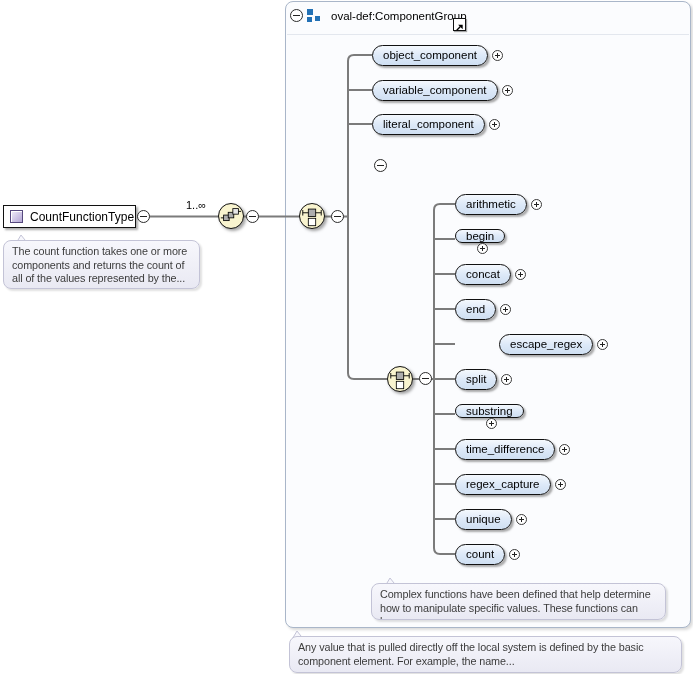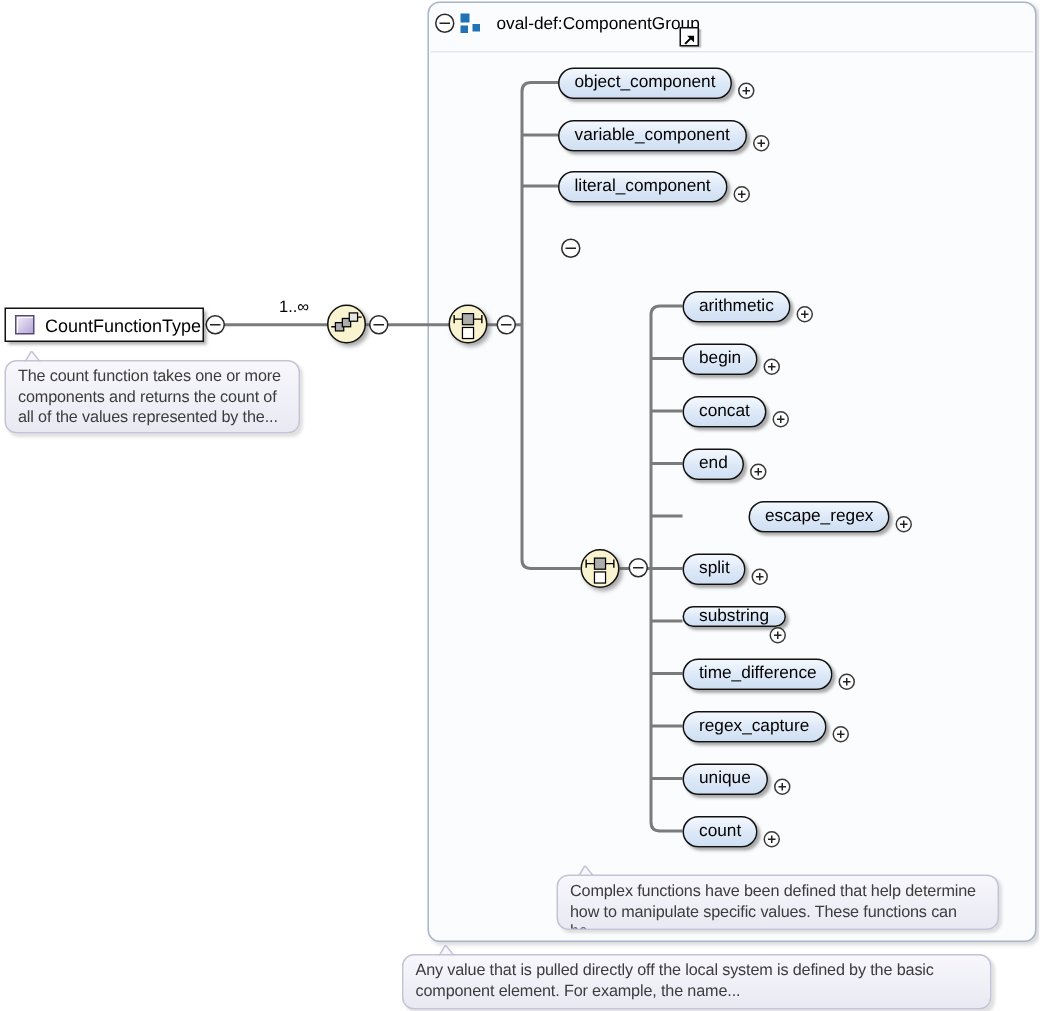--- a/index.html
+++ b/index.html
@@ -21,21 +21,21 @@
              box-shadow:1px 1px 1px rgba(0,0,0,.35);box-sizing:border-box;}
   
   .toggle{position:absolute;width:13px;height:13px;border:1px solid #2b2b2b;border-radius:50%;
           background:#fff;box-sizing:border-box;}
   .toggle::before{content:"";position:absolute;left:2px;right:2px;top:5px;height:1px;background:#222;}
   .plus{position:relative;width:11px;height:11px;border:1px solid #3a3a3a;border-radius:50%;
         background:#fff;box-sizing:border-box;flex:0 0 auto;margin-left:4px;}
   .plus::before{content:"";position:absolute;left:2px;right:2px;top:4px;height:1px;background:#222;}
   .plus::after{content:"";position:absolute;top:2px;bottom:2px;left:4px;width:1px;background:#222;}
   
-  .pill-row{position:absolute;display:flex;align-items:flex-end;height:21px;}
+  .pill-row{position:absolute;display:flex;align-items:center;height:21px;}
   .pill{height:21px;display:flex;align-items:center;padding:0 10px;border:1px solid #111;
         border-radius:11px;box-sizing:border-box;
         background:linear-gradient(180deg,#f4f8fd 0%,#dde9f8 50%,#cfdff2 100%);
         box-shadow:2px 2px 2px rgba(90,90,90,.5);font-size:11.5px;white-space:nowrap;}
   
   .node{position:absolute;left:3px;top:205px;width:133px;height:23px;background:#fff;
         border:1px solid #111;box-shadow:2px 2px 2px rgba(90,90,90,.5);
         display:flex;align-items:center;gap:7px;padding:0 6px;box-sizing:border-box;}
   .type-icon{width:13px;height:13px;flex:0 0 auto;border:1px solid #56497e;box-sizing:border-box;
         background:linear-gradient(135deg,#f2f0fa 0%,#cfc6e6 55%,#b4a7d4 100%);
@@ -141,21 +141,21 @@
         <span class="plus"></span>
       </div>
       <div class="pill-row" style="left: 372px; top: 113.5px;">
         <div class="pill">literal_component</div>
         <span class="plus"></span>
       </div>
       <div class="pill-row" style="left: 455px; top: 193.5px;">
         <div class="pill">arithmetic</div>
         <span class="plus"></span>
       </div>
-      <div class="pill-row" style="left: 455px; top: 228.5px;">
+      <div class="pill-row" style="left: 455px; top: 228.5px; flex-direction: column;">
         <div class="pill">begin</div>
         <span class="plus"></span>
       </div>
       <div class="pill-row" style="left: 455px; top: 263.5px;">
         <div class="pill">concat</div>
         <span class="plus"></span>
       </div>
       <div class="pill-row" style="left: 455px; top: 298.5px;">
         <div class="pill">end</div>
         <span class="plus"></span>
@@ -202,15 +202,15 @@
         <path d="M0 10 L6 0 L14 10" fill="#f7f7fc" stroke="#c3c3d6" stroke-width="1"></path>
       </svg>
   </span>
   <div class="note" style="left:371px;top:583px;width:295px;height:37px;">Complex functions have been defined that help determine how to manipulate specific values. These functions can be...</div>
 
   <span class="note-tail" style="left:291px;top:627px;">
     <svg width="15" height="10" viewBox="0 0 15 10">
         <path d="M0 10 L6 0 L14 10" fill="#f7f7fc" stroke="#c3c3d6" stroke-width="1"></path>
       </svg>
   </span>
-  <div class="note" style="left:268px;top:636px;width:393px;height:37px;">Any value that is pulled directly off the local system is defined by the basic component element. For example, the name...</div>
+  <div class="note" style="left:289px;top:636px;width:393px;height:37px;">Any value that is pulled directly off the local system is defined by the basic component element. For example, the name...</div>
 
 </div>
 
 </body></html>

